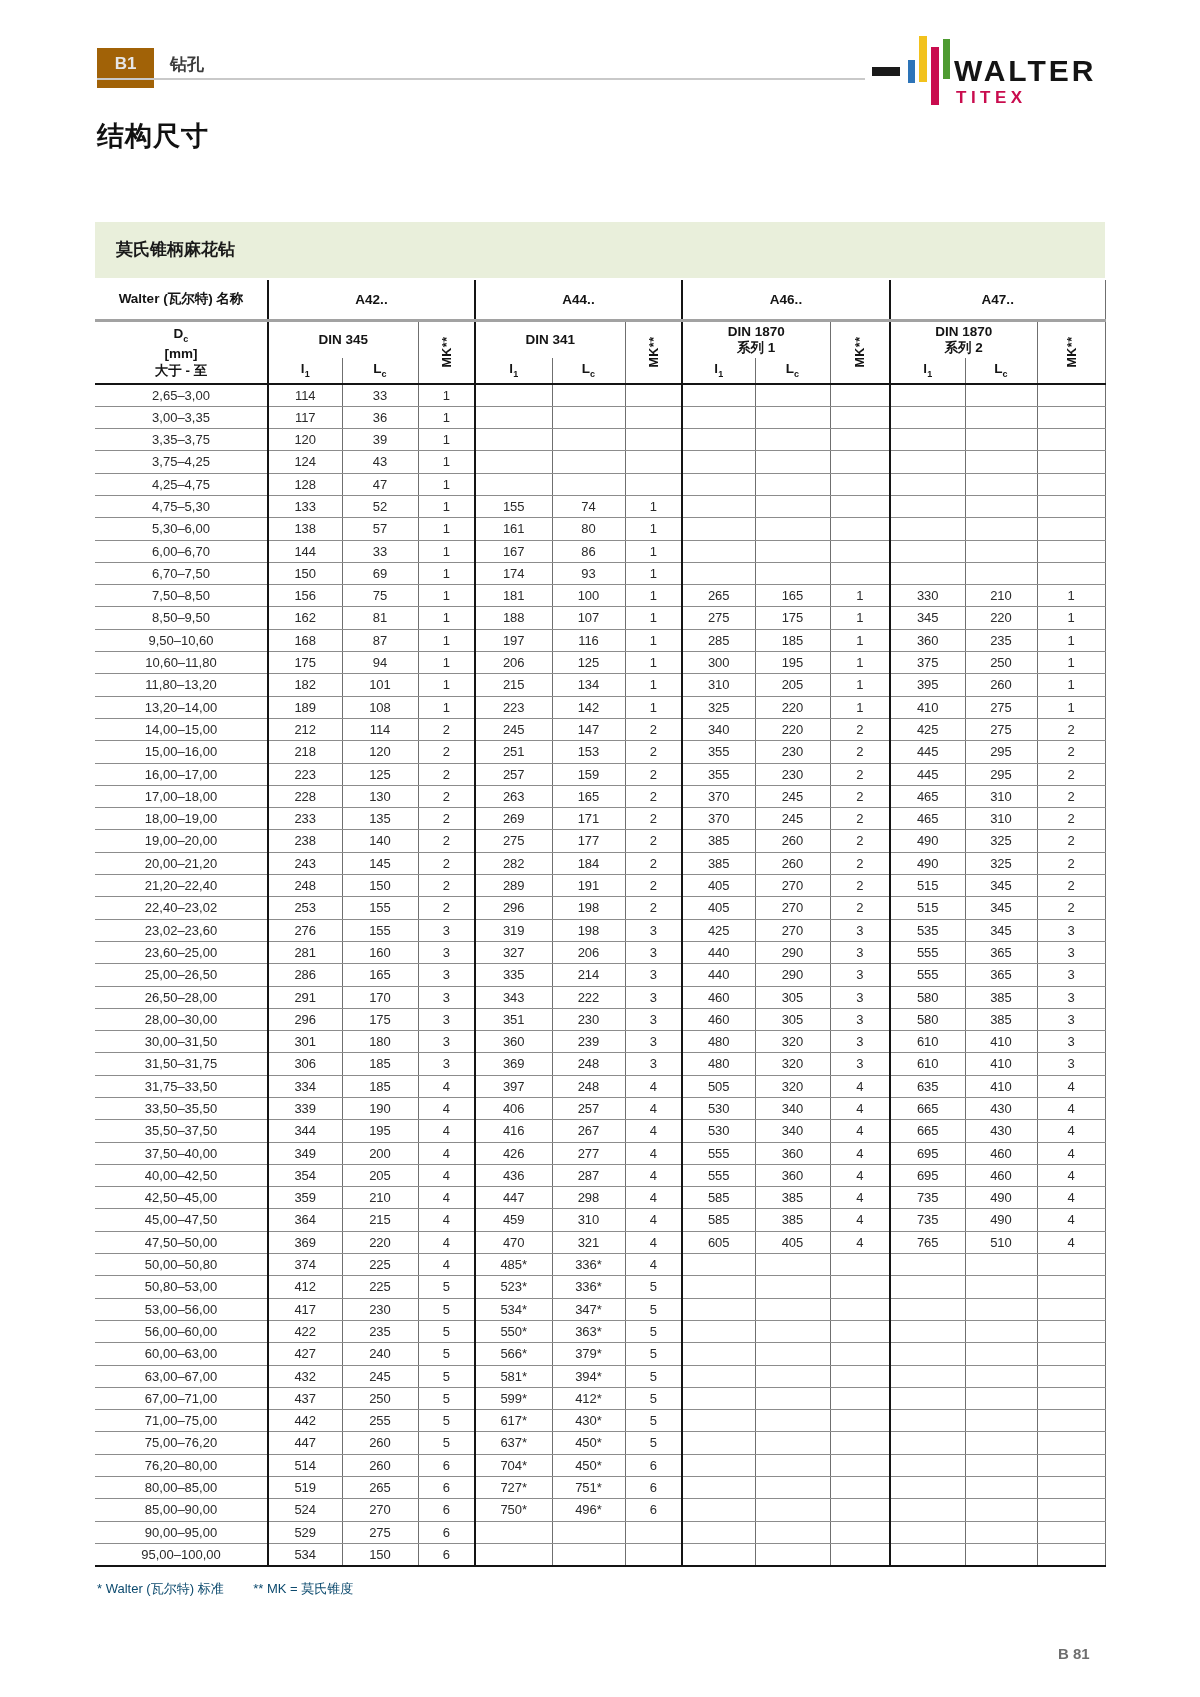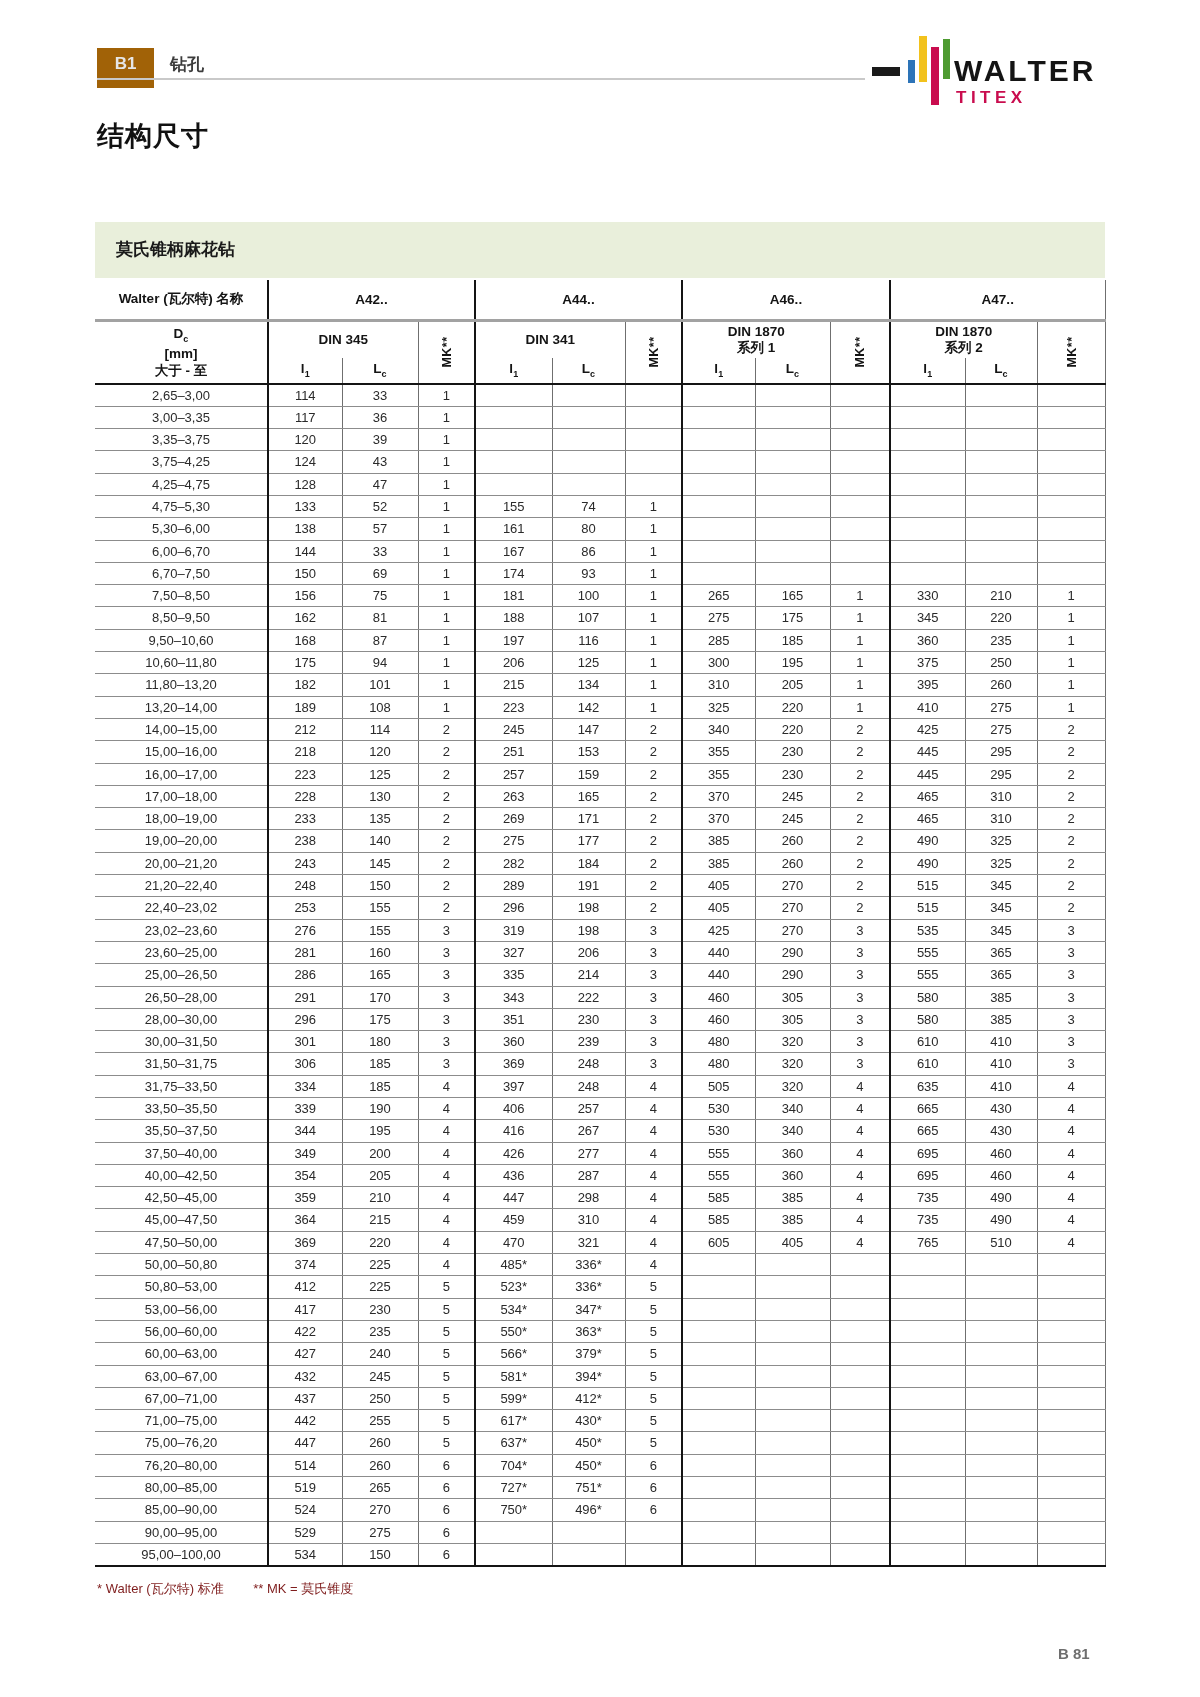--- a/index.html
+++ b/index.html
@@ -65,21 +65,21 @@
   .rr { border-right:1px solid #6f6f6f; }
   
   tbody td {
     height:21.3px; line-height:21.3px; padding:0;
     font-size:13px; color:#2a2a2a; text-align:center;
     border-bottom:1px solid #8c8c8c; white-space:nowrap; overflow:hidden;
   }
   tbody tr:last-child td { border-bottom:2px solid #141414; }
   
   .footnote {
-    position:absolute; left:97px; top:1580px; font-size:13px; color:#7f1d1d;
+    position:absolute; left:97px; top:1580px; font-size:13px; color:#0c4a6e;
   }
   .footnote .fn2 { margin-left:26px; }
   .page-number {
     position:absolute; left:1058px; top:1631px; font-size:15px; font-weight:bold; color:#6e6e6e;margin-top:14px;
   }
 </style>
 </head>
 <body>
 
 <div class="badge">B1</div>

